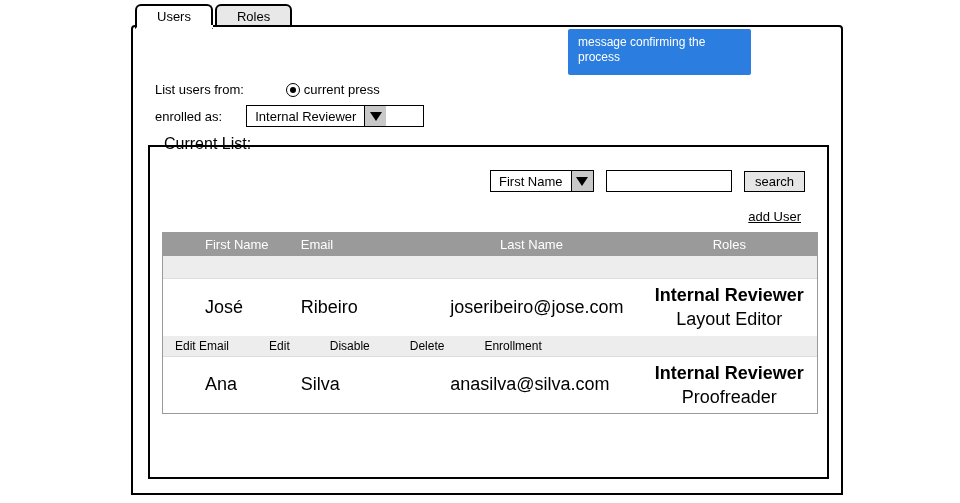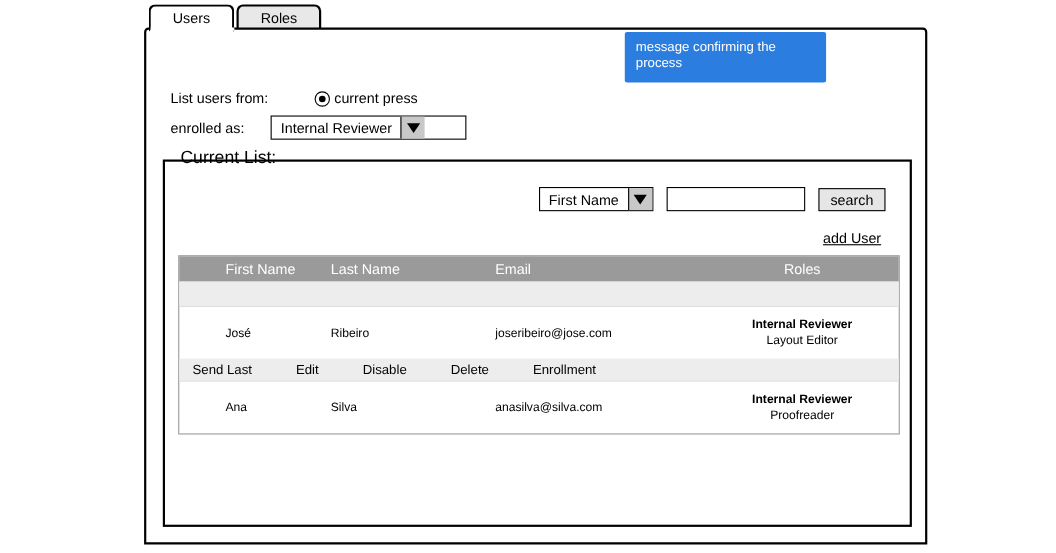--- a/index.html
+++ b/index.html
@@ -187,21 +187,21 @@
   .col-ln { width: 150px; }
   .col-em { width: 200px; text-align: left; }
   .col-ro { width: 176px; text-align: center; }
   .spacerband {
     height: 22px; background: #ededed;
   }
   .trow {
     display: flex;
     align-items: center;
     min-height: 48px;
-    font-size: 11px;
+    font-size: 18px;
     border-top: 1px solid #ddd;
   }
   .roles-cell { text-align: center; line-height: 1.35; }
   .roles-cell .primary { font-weight: bold; }
   .actionrow {
     display: flex;
     background: #ededed;
     font-size: 12px;
     padding: 3px 0 3px 6px;
     gap: 28px;
@@ -258,38 +258,38 @@
       </div>
       <div class="textbox"></div>
       <div class="btn">search</div>
     </div>
 
     <a class="adduser">add User</a>
 
     <div class="table">
       <div class="thead">
         <div class="th col-fn">First Name</div>
+        <div class="th col-em">Email</div>
         <div class="th col-ln">Last Name</div>
-        <div class="th col-em">Email</div>
         <div class="th col-ro">Roles</div>
       </div>
       <div class="spacerband"></div>
 
       <div class="trow">
         <div class="td col-fn">José</div>
         <div class="td col-ln">Ribeiro</div>
         <div class="td col-em">joseribeiro@jose.com</div>
         <div class="td col-ro roles-cell">
           <div class="primary">Internal Reviewer</div>
           <div>Layout Editor</div>
         </div>
       </div>
 
       <div class="actionrow">
-        <span>Send Last</span>
+        <span>Edit Email</span>
         <span>Edit</span>
         <span>Disable</span>
         <span>Delete</span>
         <span>Enrollment</span>
       </div>
 
       <div class="trow">
         <div class="td col-fn">Ana</div>
         <div class="td col-ln">Silva</div>
         <div class="td col-em">anasilva@silva.com</div>

